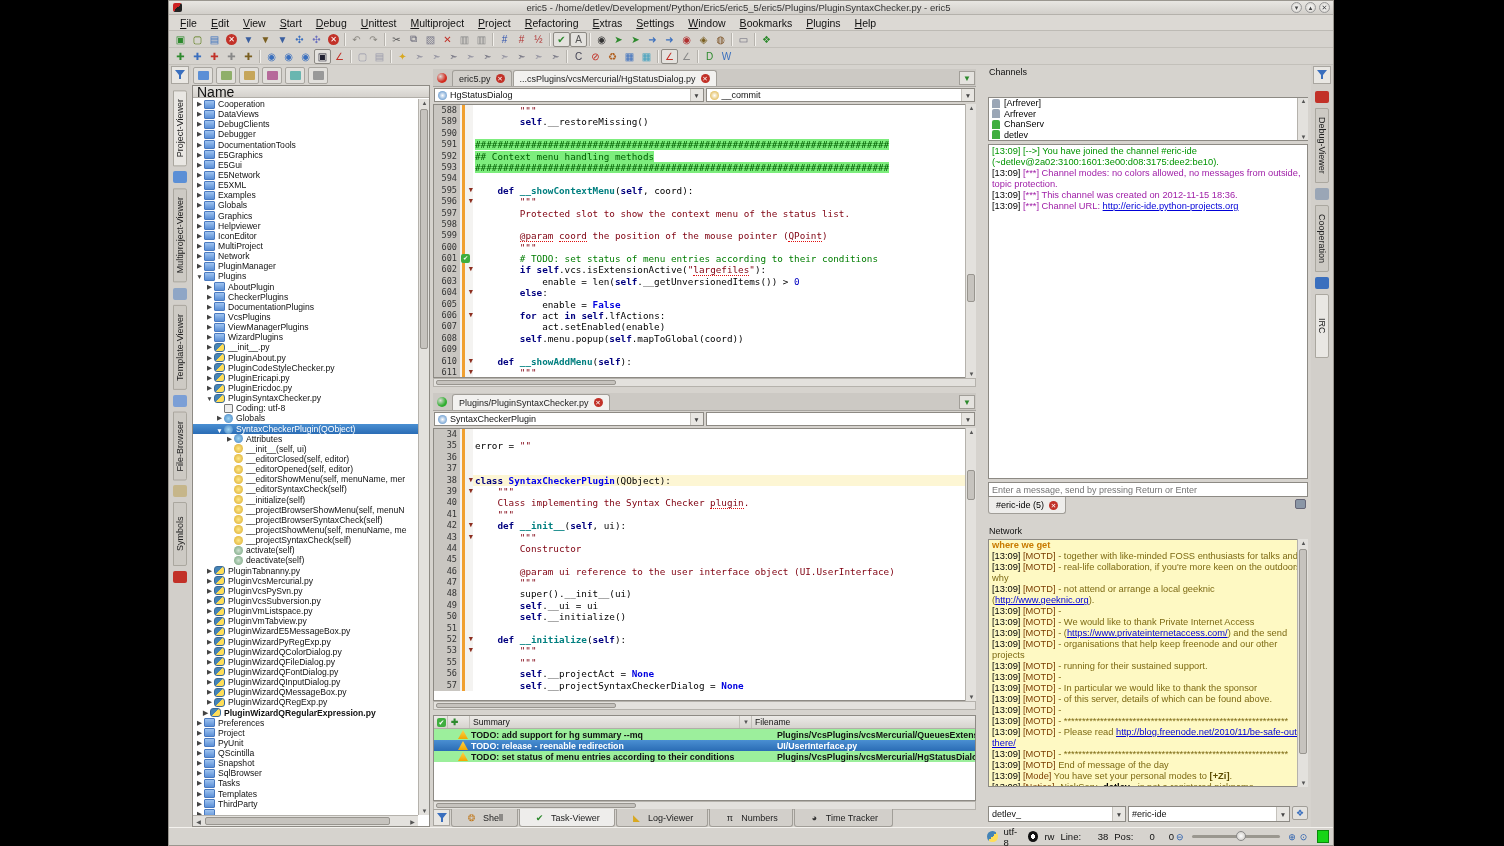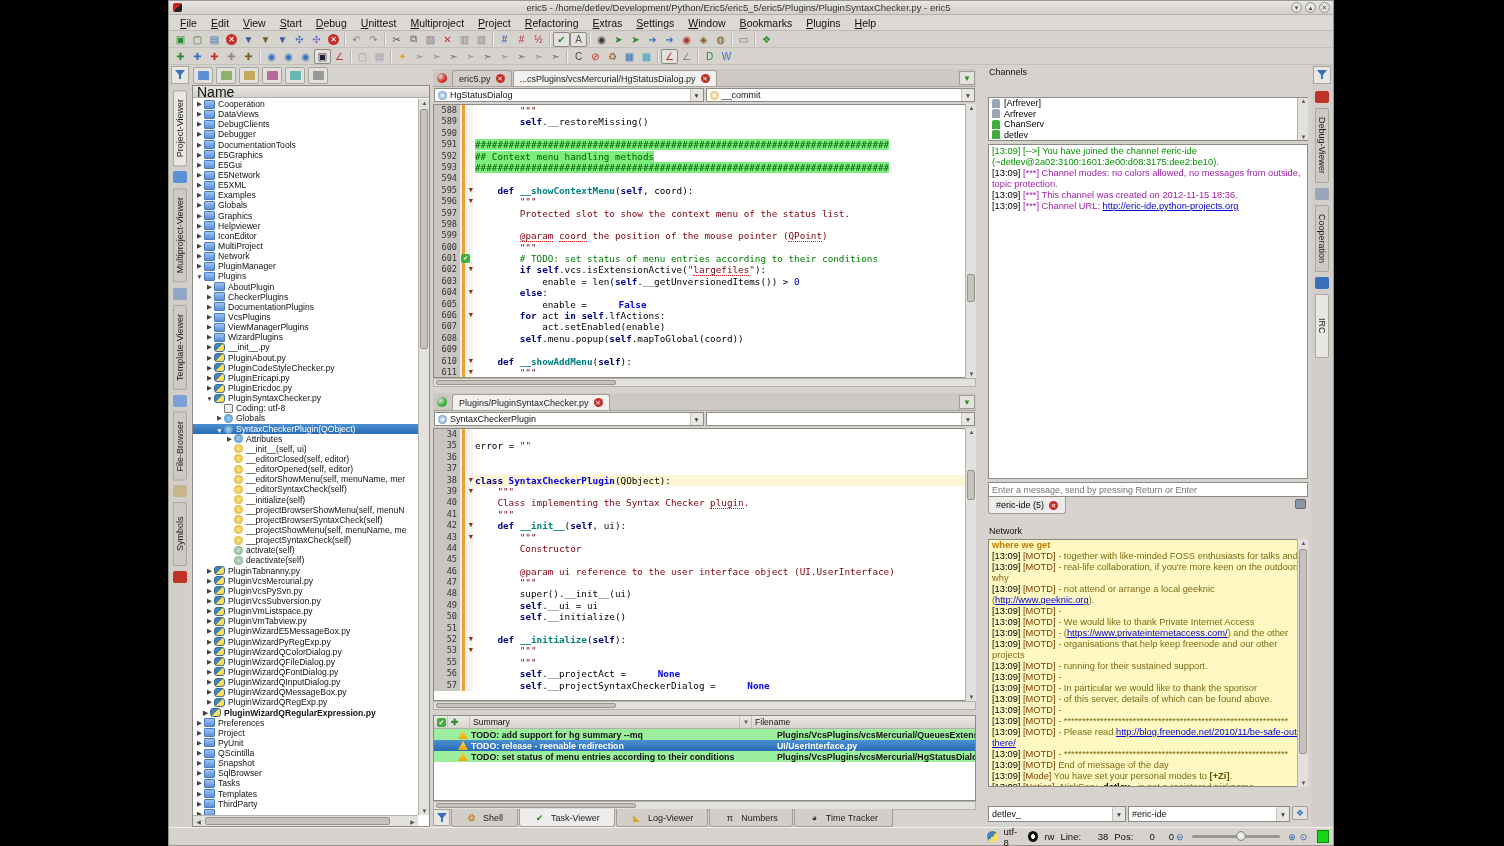--- a/index.html
+++ b/index.html
@@ -76,21 +76,21 @@
   .cico{width:9px;height:9px;border-radius:50%;flex:none;}
   .codewrap{position:absolute;left:0;right:0;background:#fff;border:1px solid #8d8a84;overflow:hidden;}
   .cl{display:flex;height:11.4px;align-items:stretch;font-family:"DejaVu Sans Mono",monospace;font-size:9.3px;line-height:11.4px;}
   .cl .num{width:26px;background:#c9c6c1;color:#333;text-align:right;padding-right:3px;font-size:8.6px;flex:none;}
   .cl .mg{width:13px;background:#f4f3f1;position:relative;flex:none;}
   .cl .mg .chg{position:absolute;left:2px;top:0;bottom:0;width:3px;background:#f0a030;}
   .cl .mg .fold{position:absolute;right:0px;top:0;font-size:7px;color:#8c2d1f;}
   .cl .mg .mark{position:absolute;left:1px;top:1px;width:9px;height:9px;background:#3fae3f;border-radius:2px;color:#fff;font-size:7px;line-height:9px;text-align:center;}
   .cl .txt{flex:1;white-space:pre;overflow:hidden;padding-left:2px;}
   .cl.cur .txt,.cl.cur{background:#fdf6d4;}
-  .tk-p{color:#000;} .tk-k{color:#00007f;font-weight:bold;} .tk-kb{color:#0000e0;font-weight:bold;margin-left:26px;}
+  .tk-p{color:#000;} .tk-k{color:#00007f;font-weight:bold;} .tk-kb{color:#0000e0;font-weight:bold;}
   .tk-d{color:#007f7f;font-weight:bold;} .tk-c{color:#0000ee;font-weight:bold;}
   .tk-s{color:#7f0010;} .tk-m{color:#007d00;} .tk-n{color:#0000c0;}
   .tk-hc{color:#005f00;background:#7ded7d;}
   .sp{border-bottom:1px dotted #e01010;}
   .edvscroll{position:absolute;right:0;width:11px;background:#e3e1dd;border-left:1px solid #b5b2ac;}
   .edhscroll{position:absolute;left:0;right:0;height:9px;background:#e3e1dd;border:1px solid #b5b2ac;}
   
   #tasks{position:absolute;left:0;right:0;background:#fff;border:1px solid #8d8a84;}
   #task-header{height:13px;background:linear-gradient(#eceae7,#d6d3ce);border-bottom:1px solid #b1aea8;display:flex;font-size:8.6px;color:#111;align-items:center;}
   .tkh{border-right:1px solid #c2bfb9;height:100%;display:flex;align-items:center;padding-left:3px;}
@@ -1310,21 +1310,21 @@
       </div>
     </div>
     <div class="paneltitle" style="position:absolute;top:459px;left:0">Network</div>
     <div id="networkbox">
         <div class="msg"><span class="c-no">where we get</span></div>
         <div class="msg"><span class="c-t">[13:09] </span><span class="c-nl">[MOTD]</span><span class="c-nt"> - together with like-minded FOSS enthusiasts for talks and</span></div>
         <div class="msg"><span class="c-t">[13:09] </span><span class="c-nl">[MOTD]</span><span class="c-nt"> - real-life collaboration, if you're more keen on the outdoors why</span></div>
         <div class="msg"><span class="c-t">[13:09] </span><span class="c-nl">[MOTD]</span><span class="c-nt"> - not attend or arrange a local geeknic (</span><span class="c-l">http://www.geeknic.org</span><span class="c-nt">).</span></div>
         <div class="msg"><span class="c-t">[13:09] </span><span class="c-nl">[MOTD]</span><span class="c-nt"> -</span></div>
         <div class="msg"><span class="c-t">[13:09] </span><span class="c-nl">[MOTD]</span><span class="c-nt"> - We would like to thank Private Internet Access</span></div>
-        <div class="msg"><span class="c-t">[13:09] </span><span class="c-nl">[MOTD]</span><span class="c-nt"> - (</span><span class="c-l">https://www.privateinternetaccess.com/</span><span class="c-nt">) and the other</span></div>
+        <div class="msg"><span class="c-t">[13:09] </span><span class="c-nl">[MOTD]</span><span class="c-nt"> - (</span><span class="c-l">https://www.privateinternetaccess.com/</span><span class="c-nt">) and the send</span></div>
         <div class="msg"><span class="c-t">[13:09] </span><span class="c-nl">[MOTD]</span><span class="c-nt"> - organisations that help keep freenode and our other projects</span></div>
         <div class="msg"><span class="c-t">[13:09] </span><span class="c-nl">[MOTD]</span><span class="c-nt"> - running for their sustained support.</span></div>
         <div class="msg"><span class="c-t">[13:09] </span><span class="c-nl">[MOTD]</span><span class="c-nt"> -</span></div>
         <div class="msg"><span class="c-t">[13:09] </span><span class="c-nl">[MOTD]</span><span class="c-nt"> - In particular we would like to thank the sponsor</span></div>
         <div class="msg"><span class="c-t">[13:09] </span><span class="c-nl">[MOTD]</span><span class="c-nt"> - of this server, details of which can be found above.</span></div>
         <div class="msg"><span class="c-t">[13:09] </span><span class="c-nl">[MOTD]</span><span class="c-nt"> -</span></div>
         <div class="msg"><span class="c-t">[13:09] </span><span class="c-nl">[MOTD]</span><span class="c-nt"> - **************************************************************</span></div>
         <div class="msg"><span class="c-t">[13:09] </span><span class="c-nl">[MOTD]</span><span class="c-nt"> - Please read </span><span class="c-l">http://blog.freenode.net/2010/11/be-safe-out-there/</span></div>
         <div class="msg"><span class="c-t">[13:09] </span><span class="c-nl">[MOTD]</span><span class="c-nt"> - **************************************************************</span></div>
         <div class="msg"><span class="c-t">[13:09] </span><span class="c-nl">[MOTD]</span><span class="c-nt"> End of message of the day</span></div>

